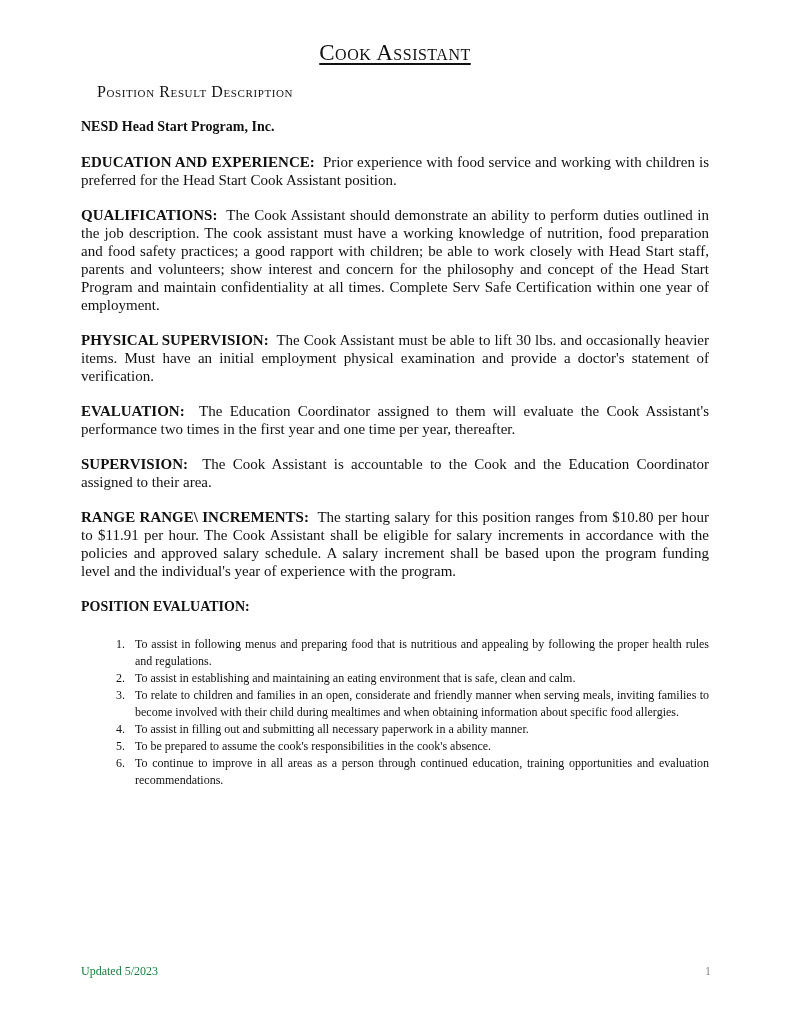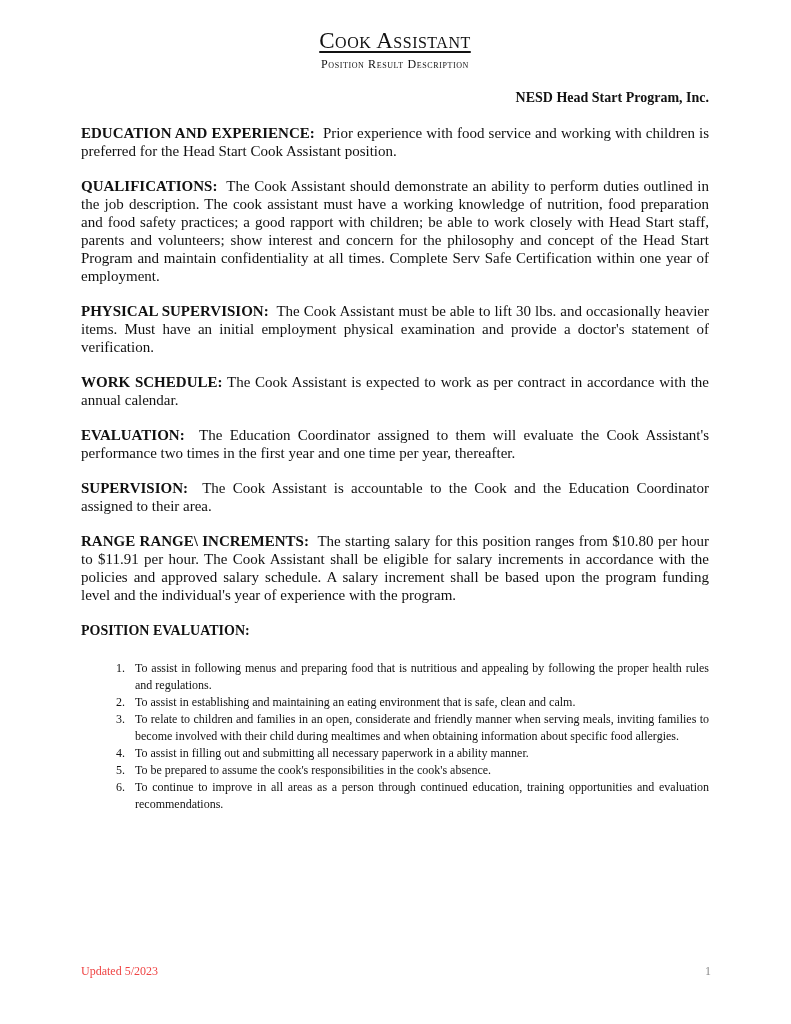--- a/index.html
+++ b/index.html
@@ -11,47 +11,47 @@
       width: 791px;
       height: 1024px;
       position: relative;
       overflow: hidden;
       font-family: "Liberation Serif", "DejaVu Serif", serif;
       color: #111111;
     }
     .page {
       position: absolute;
       left: 81px;
-      top: 28px;
+      top: 40px;
       width: 628px;
     }
     .title {
       text-align: center;
       font-size: 23px;
       font-weight: normal;
       letter-spacing: 0.5px;
       line-height: 26px;
       margin: 0;
     }
     .title span {
       text-decoration: underline;
       text-decoration-thickness: 2px;
       text-underline-offset: 3px;
       font-variant: small-caps;
     }
     .subtitle {
-      text-align: center;
-      font-size: 12px;
+      text-align: left;
+      font-size: 16px;
       font-variant: small-caps;
       letter-spacing: 0.6px;
       line-height: 20px;
-      margin: 0;
+      margin: 16px;
     }
     .org {
-      text-align: right;
+      text-align: left;
       font-size: 14px;
       font-weight: bold;
       margin: 15px 0 0 0;
       line-height: 18px;
     }
     p.section {
       font-size: 15px;
       line-height: 18px;
       text-align: justify;
       margin: 17px 0 0 0;
@@ -80,21 +80,21 @@
     }
     ol.objective-list li {
       text-align: justify;
       padding-left: 7px;
     }
     .footer-left {
       position: absolute;
       left: 81px;
       top: 964px;
       font-size: 12px;
-      color: #ef4444;
+      color: #15803d;
     }
     .footer-right {
       position: absolute;
       left: 705px;
       top: 964px;
       font-size: 12px;
       color: #8a8a8a;
     }
   </style>
 </head>
@@ -113,24 +113,20 @@
   <p class="section">
     <span class="label">QUALIFICATIONS:</span>&nbsp;
     <span>The Cook Assistant should demonstrate an ability to perform duties outlined in the job description.  The cook assistant must have a working knowledge of nutrition, food preparation and food safety practices; a good rapport with children; be able to work closely with Head Start staff, parents and volunteers; show interest and concern for the philosophy and concept of the Head Start Program and maintain confidentiality at all times.  Complete Serv Safe Certification within one year of employment.</span>
   </p>
 
   <p class="section">
     <span class="label">PHYSICAL SUPERVISION:</span>&nbsp;
     <span>The Cook Assistant must be able to lift 30 lbs. and occasionally heavier items.  Must have an initial employment physical examination and provide a doctor's statement of verification.</span>
   </p>
 
-  <p class="section">
-    <span class="label">WORK SCHEDULE:</span>
-    <span>The Cook Assistant is expected to work as per contract in accordance with the annual calendar.</span>
-  </p>
 
   <p class="section">
     <span class="label">EVALUATION:</span>&nbsp;
     <span>The Education Coordinator assigned to them will evaluate the Cook Assistant's performance two times in the first year and one time per year, thereafter.</span>
   </p>
 
   <p class="section">
     <span class="label">SUPERVISION:</span>&nbsp;
     <span>The Cook Assistant is accountable to the Cook and the Education Coordinator assigned to their area.</span>
   </p>

